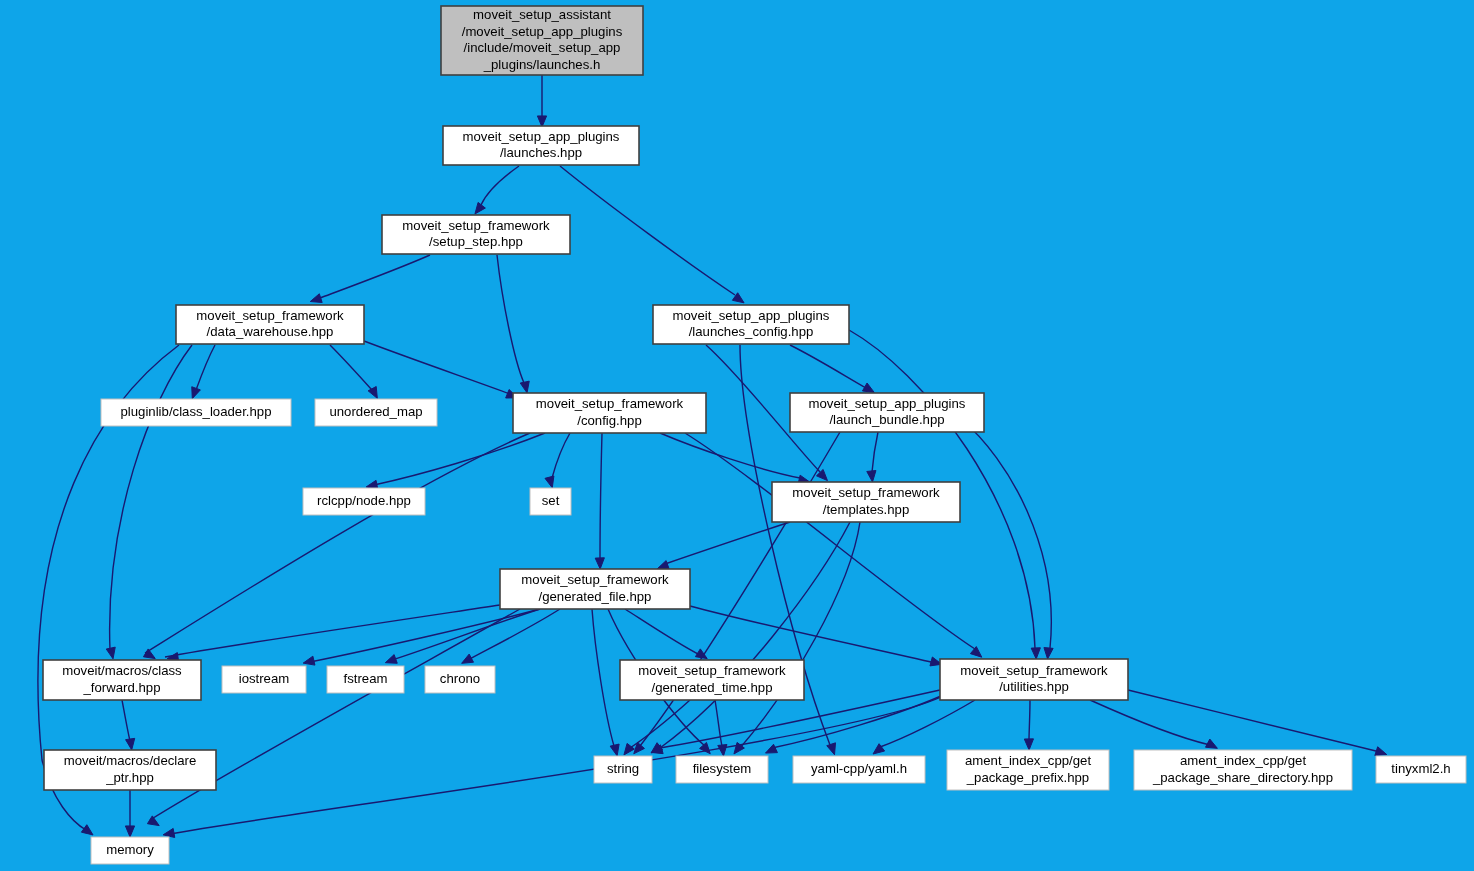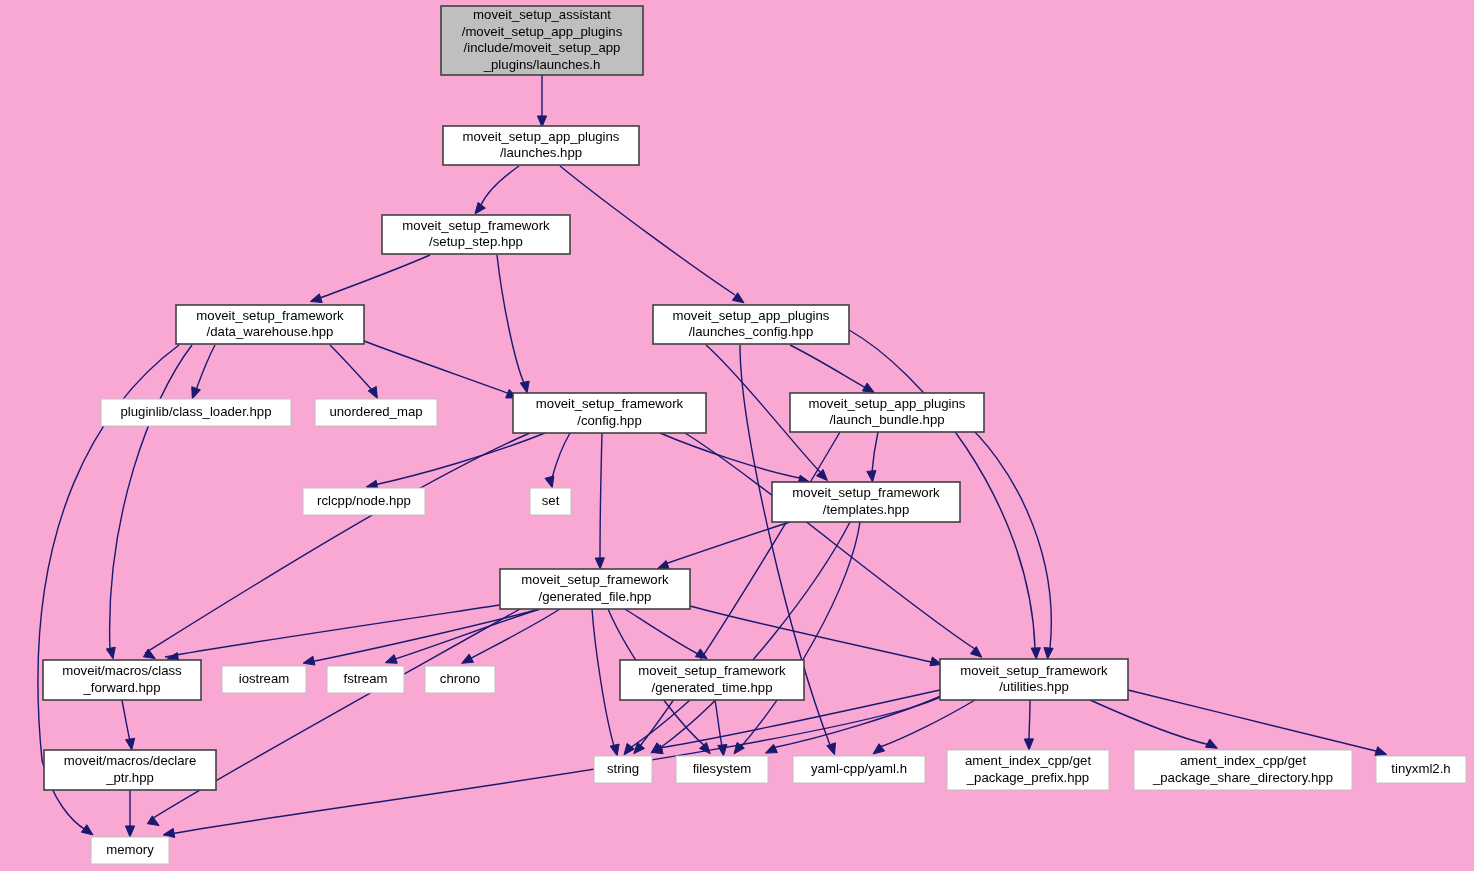--- a/index.html
+++ b/index.html
@@ -4,21 +4,21 @@
 <style>
   html, body {
     margin: 0;
     padding: 0;
     background: #ffffff;
   }
   #graph-root {
     position: relative;
     width: 1474px;
     height: 871px;
-    background: #f9a8d4;
+    background: #0ea5e9;
     font-family: "Liberation Sans", sans-serif;
     overflow: hidden;
   }
   svg#graph-svg {
     position: absolute;
     left: 0;
     top: 0;
     width: 1474px;
     height: 871px;
     display: block;

